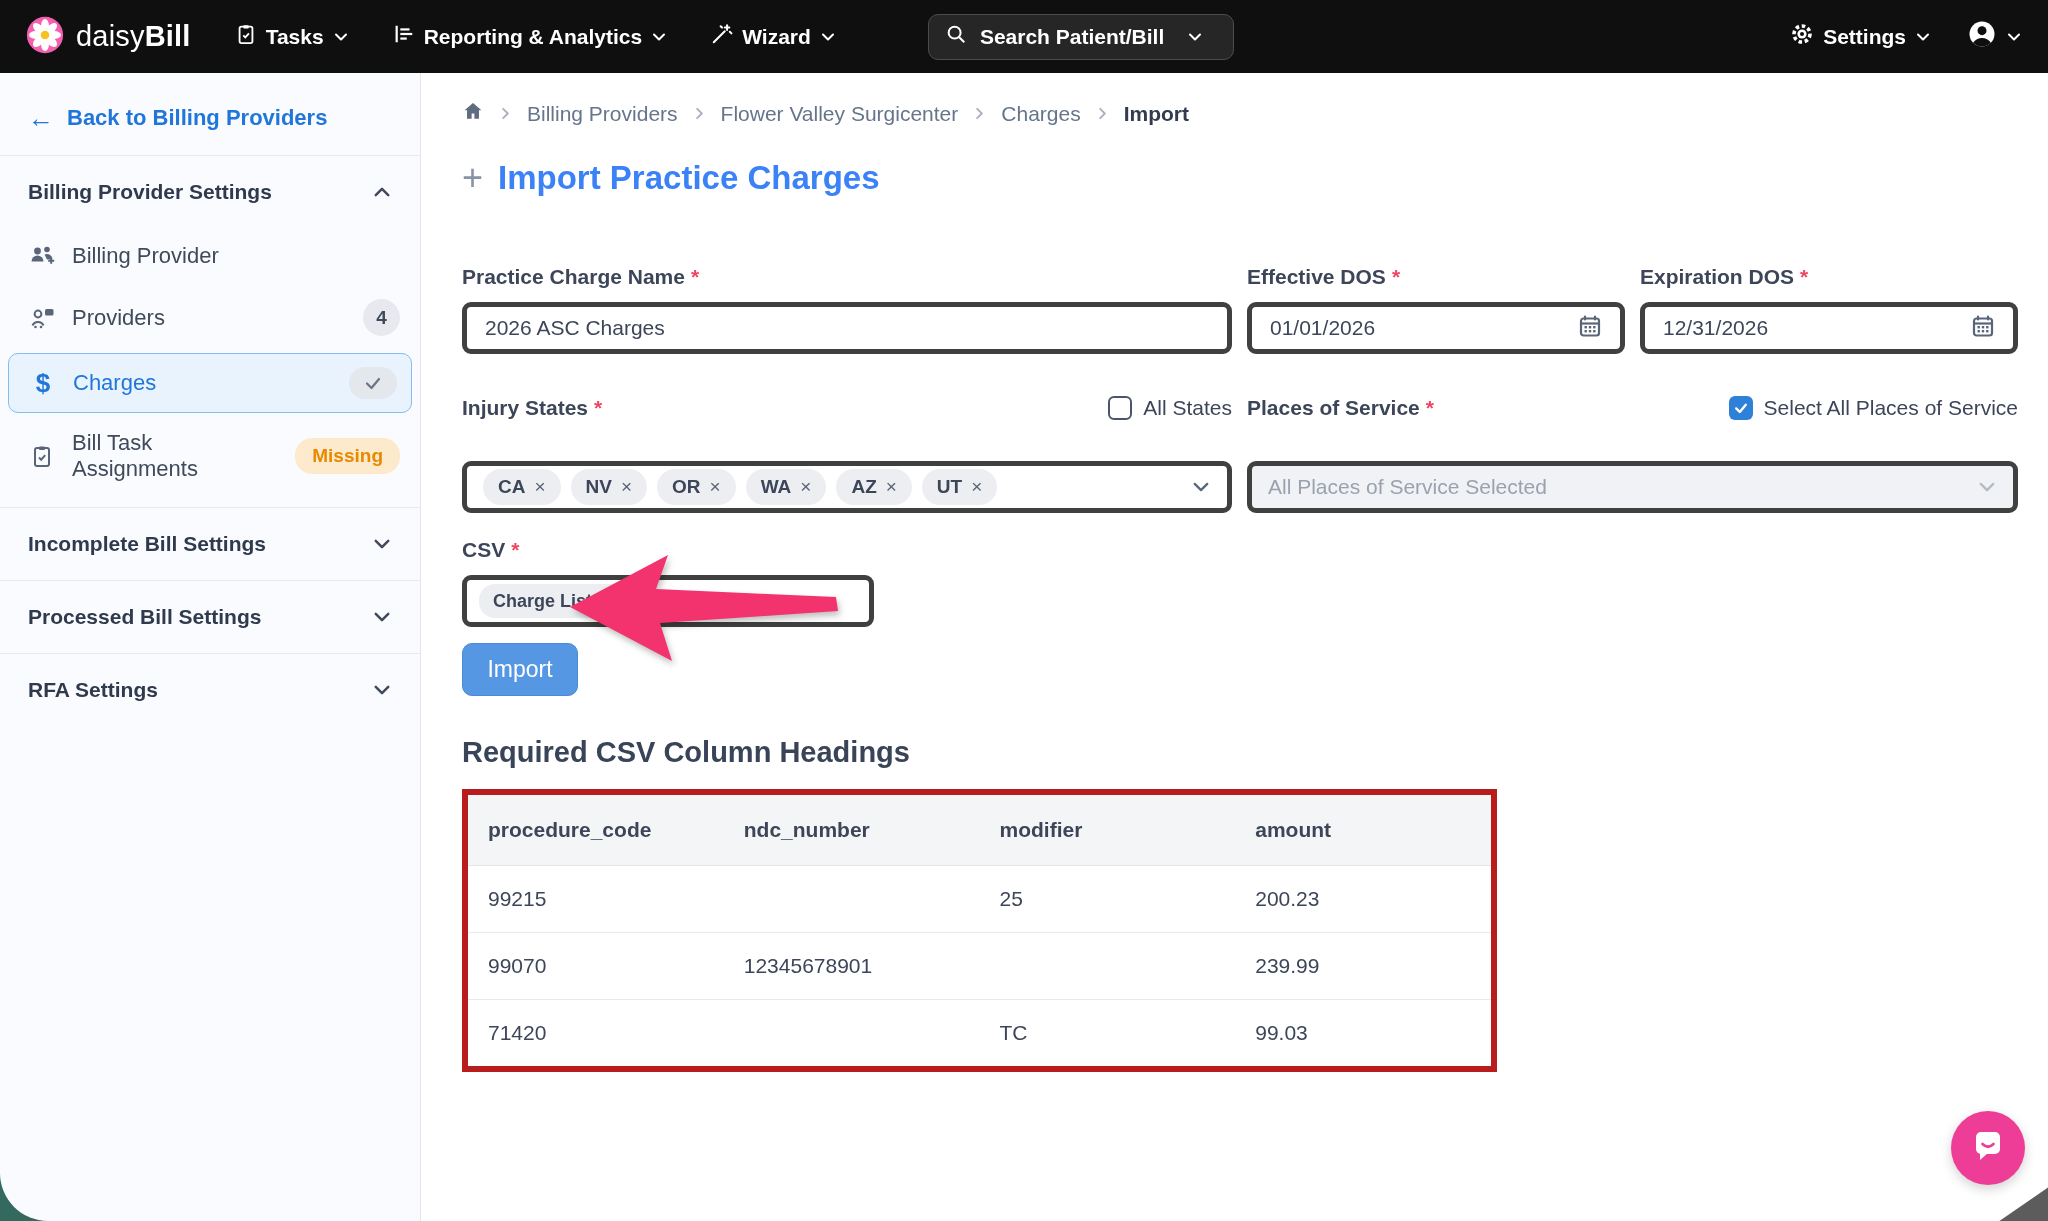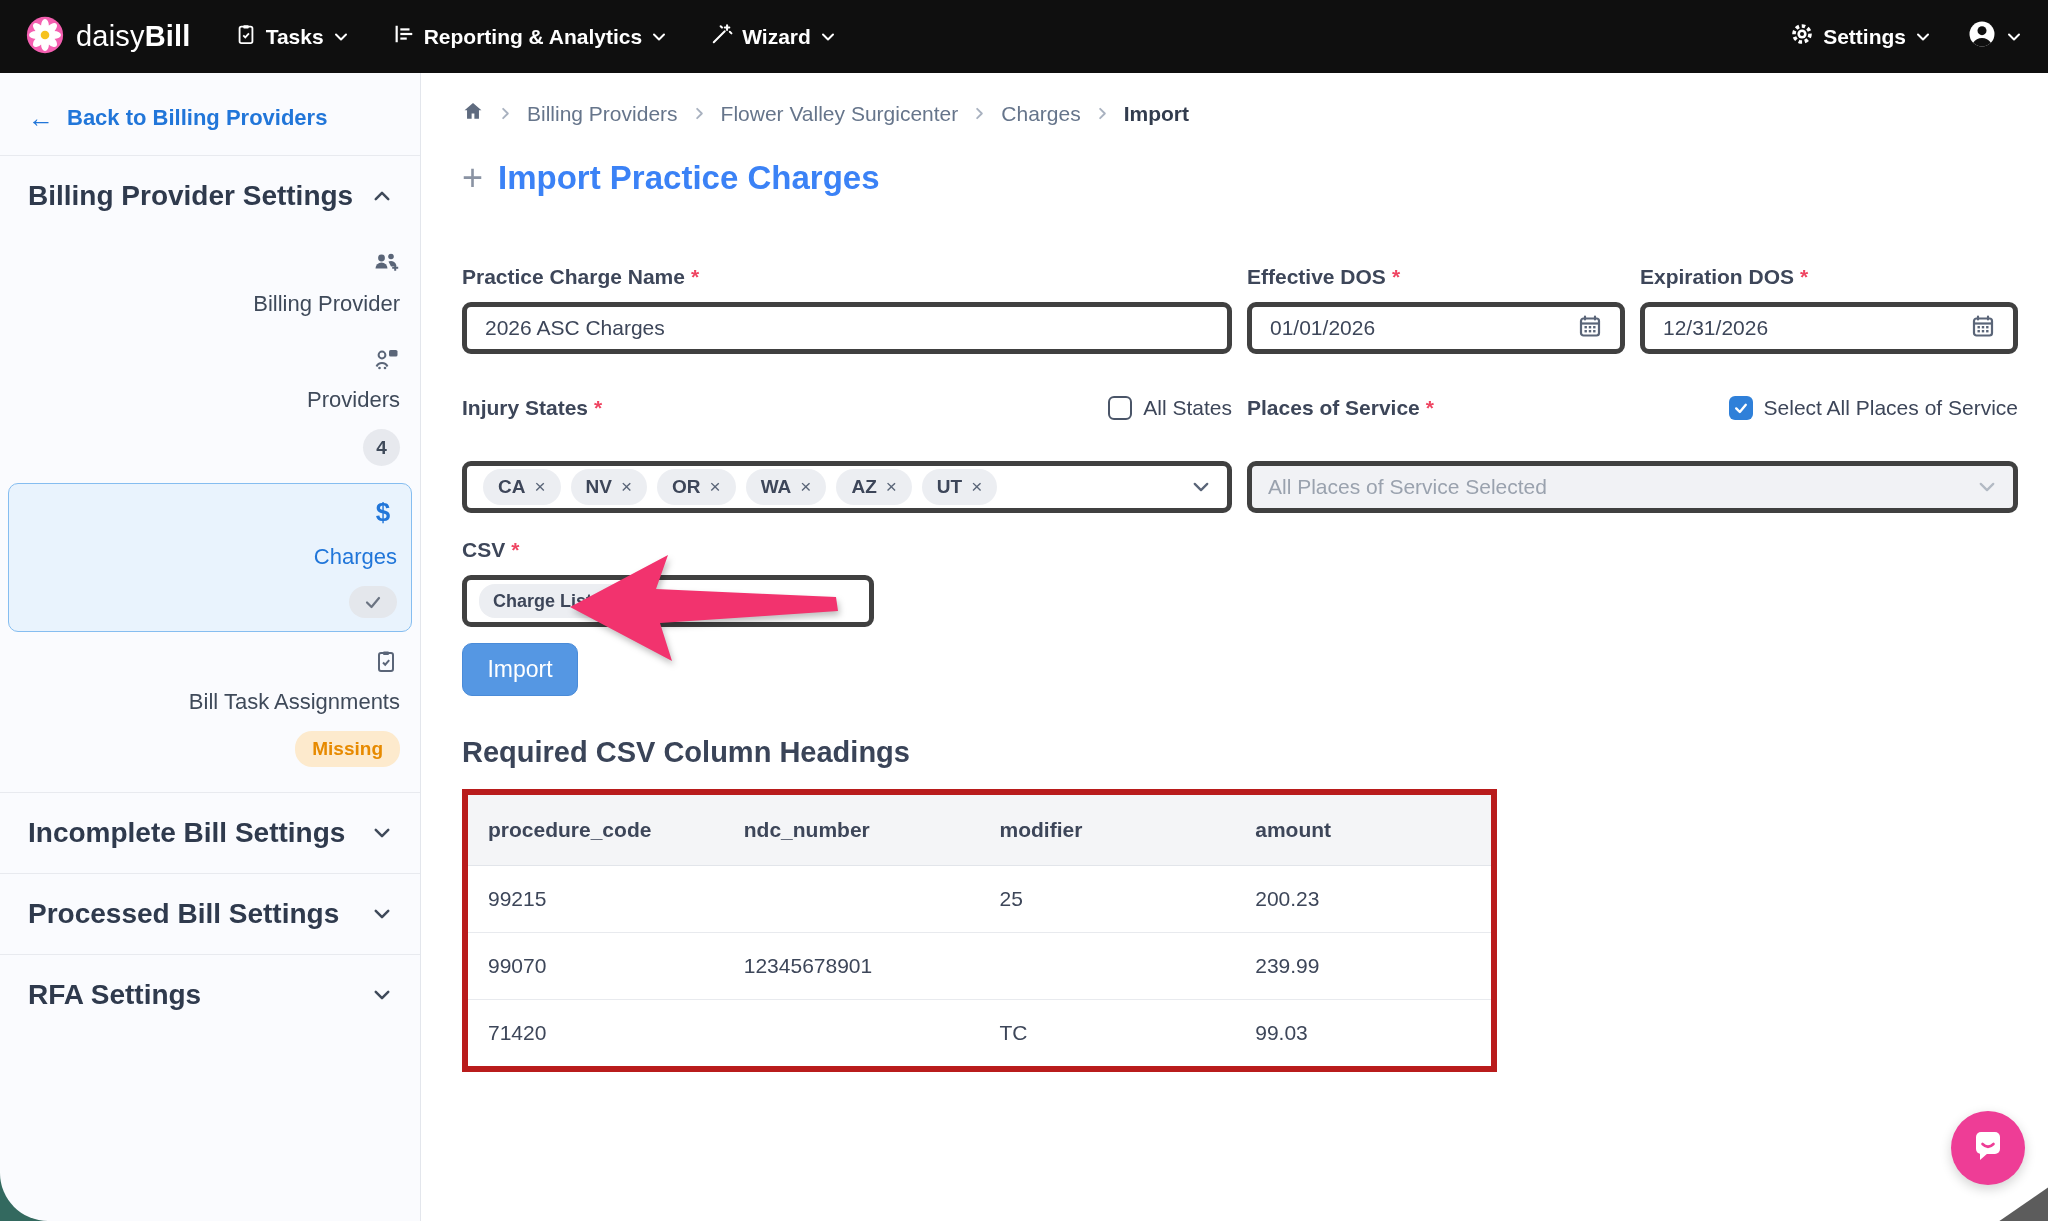--- a/index.html
+++ b/index.html
@@ -26,25 +26,25 @@
   .sidebar { width:421px; min-width:421px; background:#fafbfe; border-right:1px solid #e3e6ec;
     padding-top:14px; position:relative; }
   .main { flex:1; position:relative; padding:27px 30px 0 41px; background:#fff; }
 
   
   .back-link { display:flex; align-items:center; gap:13px; color:#2176d9; font-weight:700;
     font-size:22px; padding:18px 28px 24px 28px; cursor:pointer; }
   .back-arrow { font-size:26px; line-height:20px; }
   .sb-divider { height:1px; background:#e8eaef; }
   .sb-section { display:flex; align-items:center; justify-content:space-between;
-    padding:24px 28px; font-size:28px; font-weight:700; color:#2f3a4d; cursor:pointer; }
+    padding:24px 28px; font-size:21px; font-weight:700; color:#2f3a4d; cursor:pointer; }
   .sb-section .chev { color:#3f4a5a; width:20px; height:20px; }
   .sb-items { padding-bottom:10px; }
-  .sb-item { display:flex; align-items:flex-end; gap:16px; padding:15px 20px 15px 28px;
-    font-size:22px; color:#3f4a5a; cursor:pointer;flex-direction:column; }
+  .sb-item { display:flex; align-items:center; gap:16px; padding:15px 20px 15px 28px;
+    font-size:22px; color:#3f4a5a; cursor:pointer; }
   .sb-item .icn { width:28px; display:flex; justify-content:center; color:#5a6578; }
   .sb-item .lbl { flex:1; }
   .sb-item.active { margin:2px 8px; padding:13px 14px 13px 20px; background:#e9f3fd;
     border:1.5px solid #85bdf0; border-radius:10px; color:#2176d9; }
   .dollar-glyph { font-size:26px; font-weight:700; color:#2176d9; }
   .count-badge { width:37px; height:37px; border-radius:50%; background:#e7e9ee; color:#3f4a5a;
     font-size:19px; font-weight:700; display:flex; align-items:center; justify-content:center; }
   .check-pill { width:48px; height:32px; border-radius:16px; background:#e4e7ec;
     display:flex; align-items:center; justify-content:center; color:#6b7482; }
   .missing-badge { background:#fdeacd; color:#e78a00; font-size:19px; font-weight:700;
@@ -175,20 +175,32 @@
           <path d="M20.5 9.5l1.8 1.8"></path>
           <path d="M10.5 3.5L12 5"></path>
       </svg>
     </span>
     <span>Wizard</span>
     <svg class="chev" viewBox="0 0 16 16">
         <polyline points="3,5.5 8,10.5 13,5.5" fill="none" stroke="#fff" stroke-width="2" stroke-linecap="round" stroke-linejoin="round"></polyline>
       </svg>
   </div>
 
+  <div class="nav-search">
+    <span>
+      <svg width="22" height="22" viewBox="0 0 24 24" fill="none" stroke="#fff" stroke-width="2.2">
+        <circle cx="10.5" cy="10.5" r="6.5"></circle>
+          <path d="M15.5 15.5L21 21"></path>
+      </svg>
+    </span>
+    <span>Search Patient/Bill</span>
+    <svg class="chev" viewBox="0 0 16 16" style="margin-left:10px">
+        <polyline points="3,5.5 8,10.5 13,5.5" fill="none" stroke="#fff" stroke-width="2" stroke-linecap="round" stroke-linejoin="round"></polyline>
+      </svg>
+  </div>
 
   <div class="nav-right">
     <div class="nav-item">
       <span>
         <svg width="24" height="24" viewBox="0 0 24 24">
           <circle cx="12" cy="12" r="8" stroke="#fff" stroke-width="3.6" stroke-dasharray="3.5 2.7" fill="none"></circle>
           <circle cx="12" cy="12" r="4.6" fill="#fff"></circle>
           <circle cx="12" cy="12" r="2" fill="#0f0f0f"></circle>
         </svg>
       </span>

